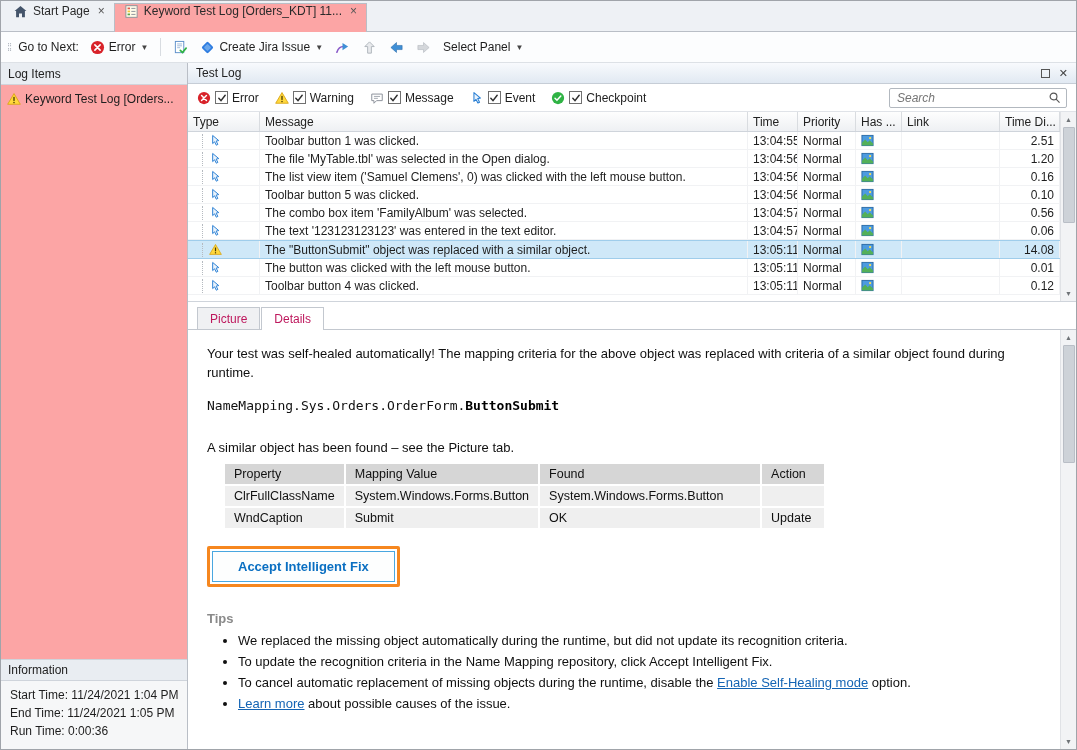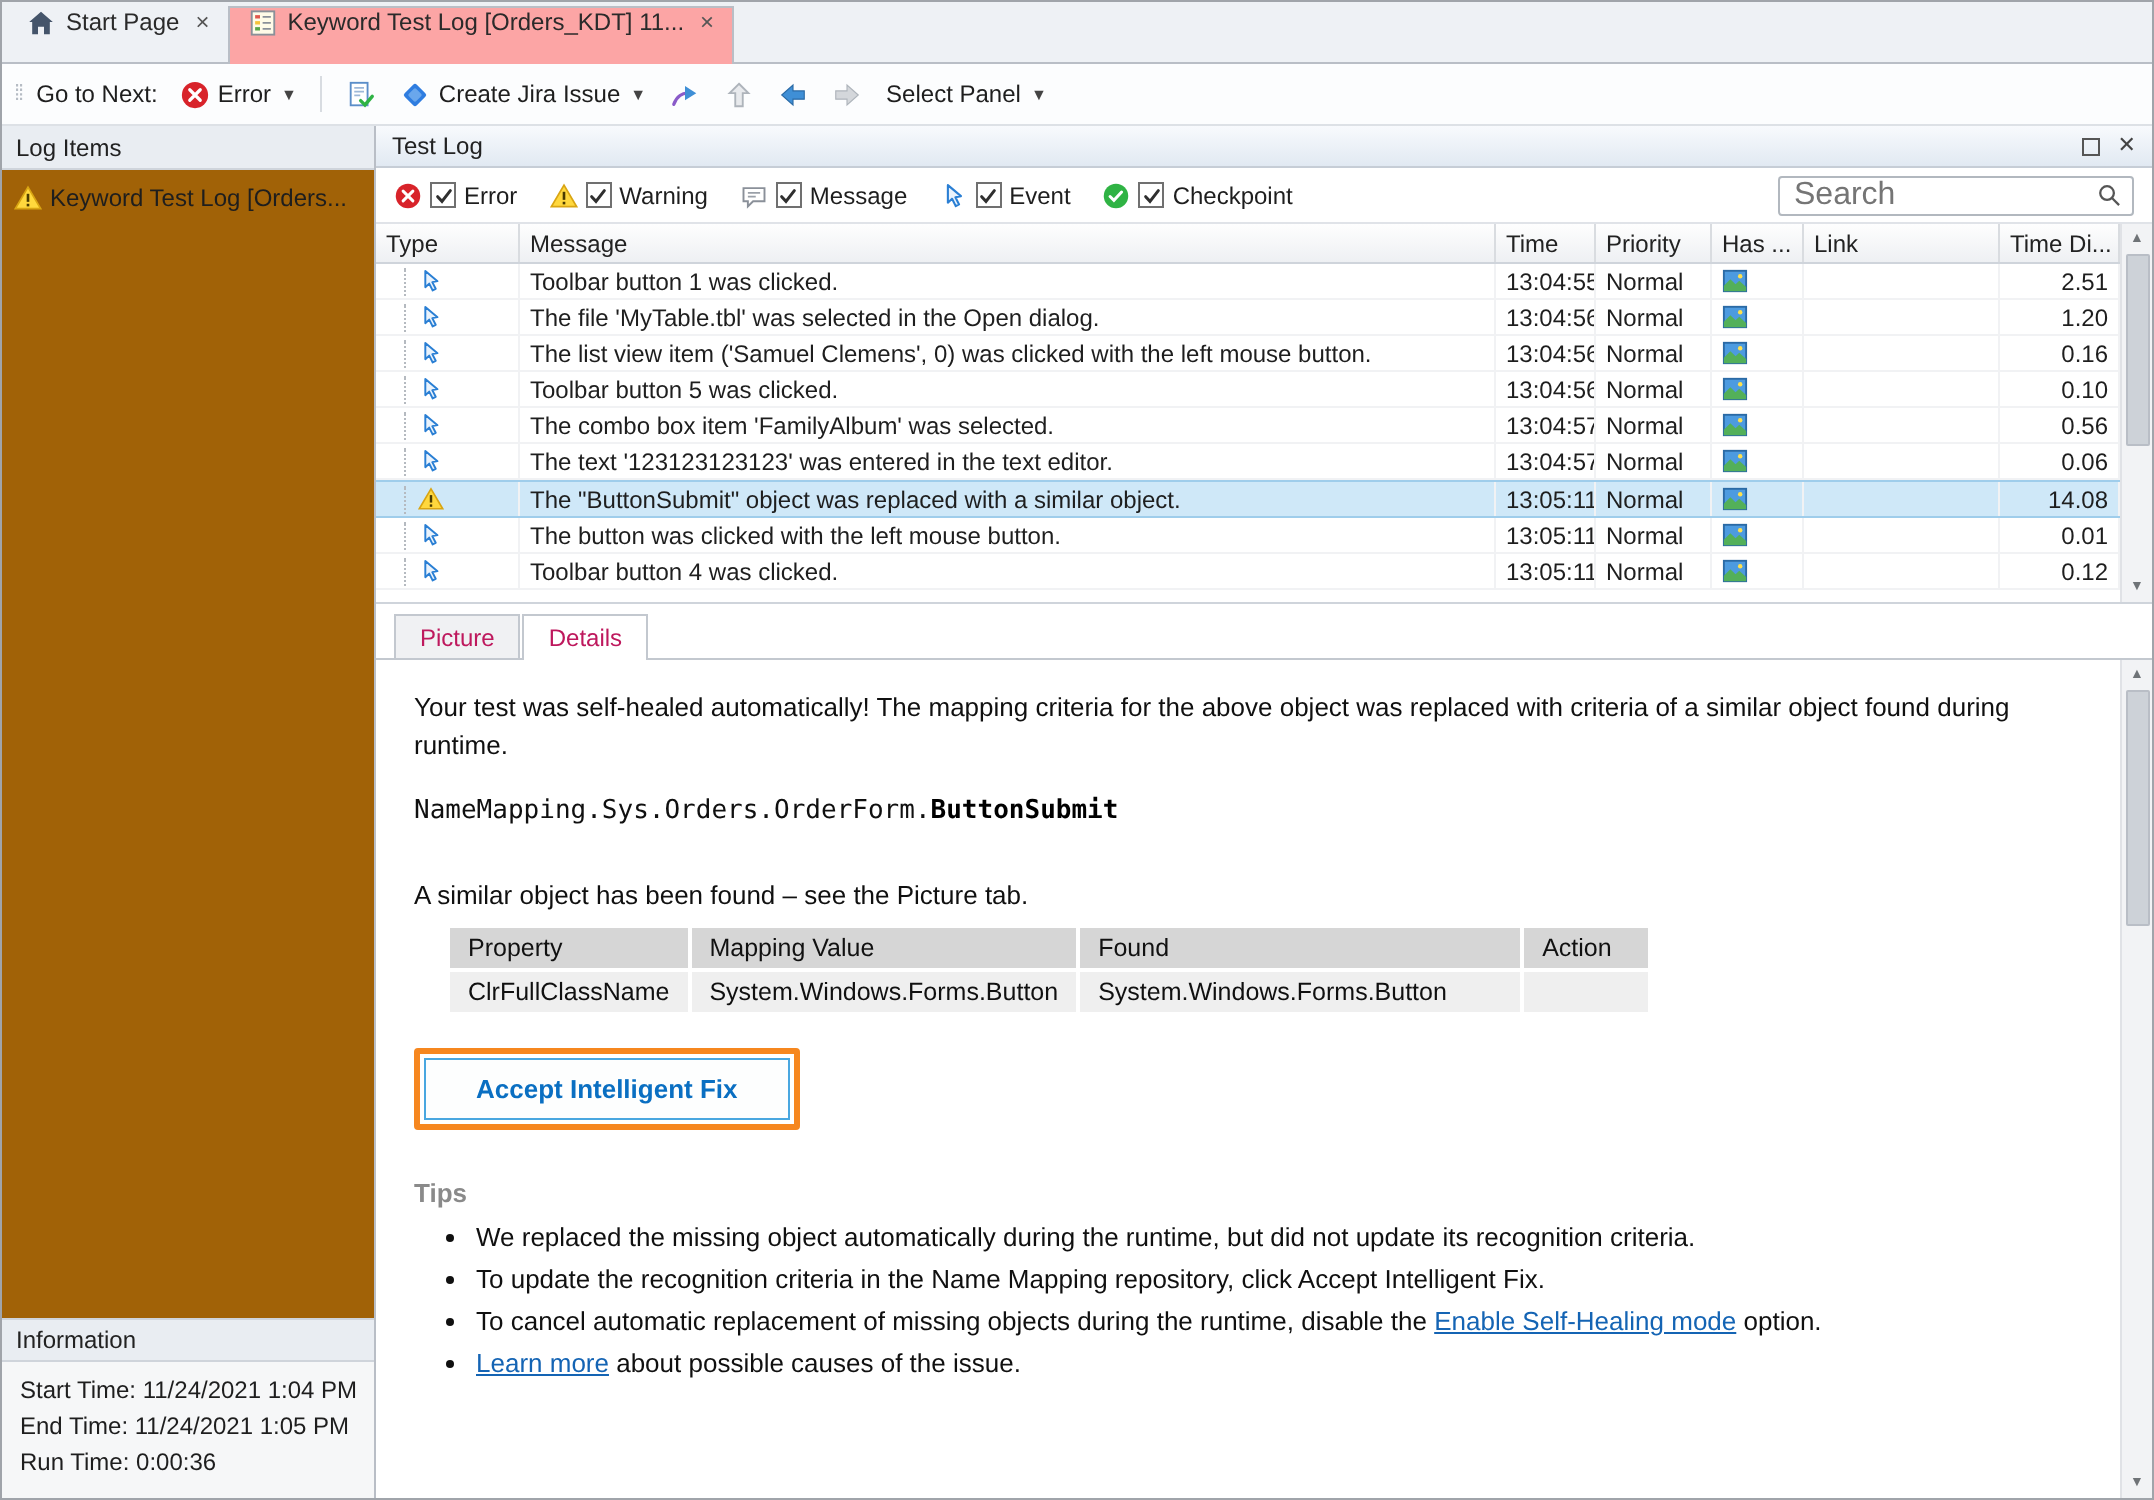--- a/index.html
+++ b/index.html
@@ -20,42 +20,42 @@
   
   .toolbar { height:31px; flex:0 0 auto; background:#fcfdfe; border-bottom:1px solid #dde1e6; display:flex; align-items:center; padding:0 6px; gap:2px; }
   .tb-grip { color:#b6bcc4; font-size:11px; letter-spacing:-1px; margin-right:5px; }
   .tb-label { margin-right:4px; }
   .tb-btn { display:flex; align-items:center; gap:4px; padding:3px 5px; border-radius:2px; white-space:nowrap; }
   .caret { font-size:8px; color:#444; margin-left:1px; }
   .tb-sep { width:1px; height:18px; background:#d8dce1; margin:0 5px; }
 
   
   .main { flex:1; min-height:0; display:flex; }
-  .sidebar { width:187px; flex:0 0 auto; border-right:1px solid #b9bec6; display:flex; flex-direction:column; background:#a16207; }
+  .sidebar { width:187px; flex:0 0 auto; border-right:1px solid #b9bec6; display:flex; flex-direction:column; background:#fca5a5; }
   .side-header { height:22px; flex:0 0 auto; background:#e9edf2; border-bottom:1px solid #cfd4db; display:flex; align-items:center; padding:0 7px; color:#222; }
   .side-header.info-h { border-top:1px solid #cfd4db; }
   .side-tree { flex:1; min-height:0; padding:5px 2px; }
   .tree-item { display:flex; align-items:center; gap:4px; padding:2px 4px; white-space:nowrap; overflow:hidden; }
   .info-body { flex:0 0 auto; height:68px; background:#f6f7f8; padding:7px 9px; }
   .info-line { margin-bottom:4px; white-space:nowrap; }
 
   
   .content { flex:1; min-width:0; display:flex; flex-direction:column; }
   .panel-caption { height:21px; flex:0 0 auto; background:linear-gradient(#f8fafd,#e1e9f2); border-bottom:1px solid #c6cdd6; display:flex; align-items:center; padding:0 8px; }
   .caption-title { flex:1; color:#222; }
   .cap-square { width:9px; height:9px; border:1px solid #555; margin-right:9px; }
   .cap-x { color:#444; font-size:11px; line-height:1; }
 
   .filterbar { height:28px; flex:0 0 auto; background:#fff; border-bottom:1px solid #e0e3e8; display:flex; align-items:center; padding:0 9px; }
   .filter-items { display:flex; align-items:center; }
   .filter-item { display:inline-flex; align-items:center; gap:4px; margin-right:16px; }
   .checkbox { width:13px; height:13px; background:#fff; border:1px solid #707070; display:inline-flex; align-items:center; justify-content:center; flex:0 0 auto; }
   .checkbox svg { width:10px; height:10px; }
   .searchbox { margin-left:auto; width:178px; height:20px; border:1px solid #b2b8bf; border-radius:2px; display:flex; align-items:center; padding:0 5px; background:#fff; }
-  .searchbox input { border:none; outline:none; flex:1; min-width:0; font-size:16px; font-family:inherit; color:#be185d; background:transparent; }
+  .searchbox input { border:none; outline:none; flex:1; min-width:0; font-style:italic; font-size:12px; font-family:inherit; color:#be185d; background:transparent; }
 
   
   .log-grid { height:190px; flex:0 0 auto; border-bottom:1px solid #cfd4db; position:relative; background:#fff; overflow:hidden; }
   .grid-header { display:flex; height:20px; background:linear-gradient(#fefefe,#eef0f3); border-bottom:1px solid #cfd4db; padding-right:16px; }
   .gh-cell { border-right:1px solid #d9dce0; padding:3px 5px 0; color:#222; white-space:nowrap; overflow:hidden; }
   .grid-body { }
   .log-row { display:flex; height:18px; align-items:center; border-bottom:1px solid #f1f2f4; padding-right:16px; }
   .log-row.selected { background:#cfe8f8; border-top:1px solid #9fcdeb; border-bottom:1px solid #9fcdeb; height:19px; }
   .lr-cell { padding:0 5px; border-right:1px solid #f1f2f4; white-space:nowrap; overflow:hidden; height:100%; display:flex; align-items:center; }
   .c-type { width:72px; flex:0 0 auto; }
@@ -586,20 +586,26 @@
                   <th>Action</th>
                 </tr>
               </thead>
             <tbody>
                 <tr>
                   <td>ClrFullClassName</td>
                   <td>System.Windows.Forms.Button</td>
                   <td>System.Windows.Forms.Button</td>
                   <td></td>
                 </tr>
+                <tr>
+                  <td>WndCaption</td>
+                  <td>Submit</td>
+                  <td>OK</td>
+                  <td>Update</td>
+                </tr>
               </tbody>
           </table>
           <div class="accept-wrap" style="position:relative;">
 
             <span class="accept-outline">
               <button class="accept-btn">Accept Intelligent Fix</button>
             </span>
           </div>
           <div class="tips-title">Tips</div>
           <ul class="tips-list">

